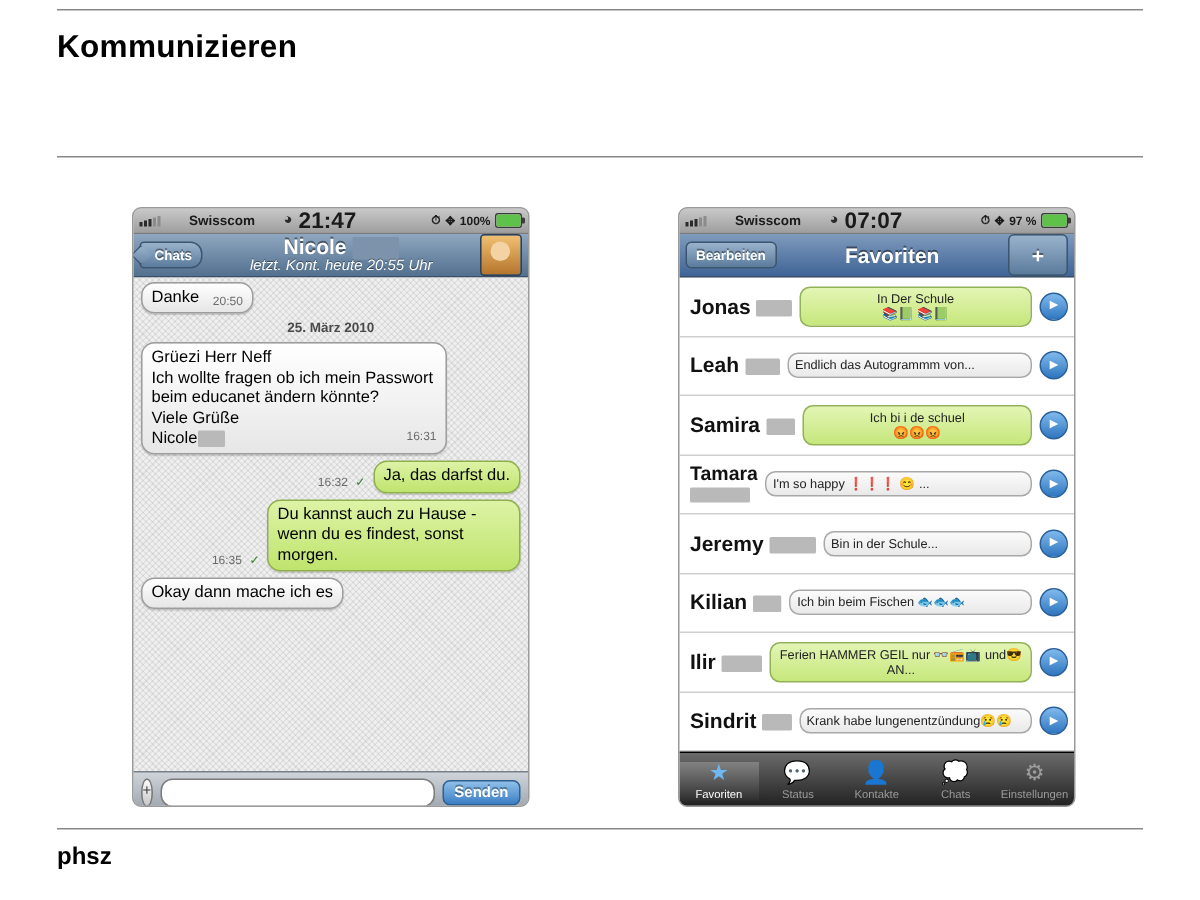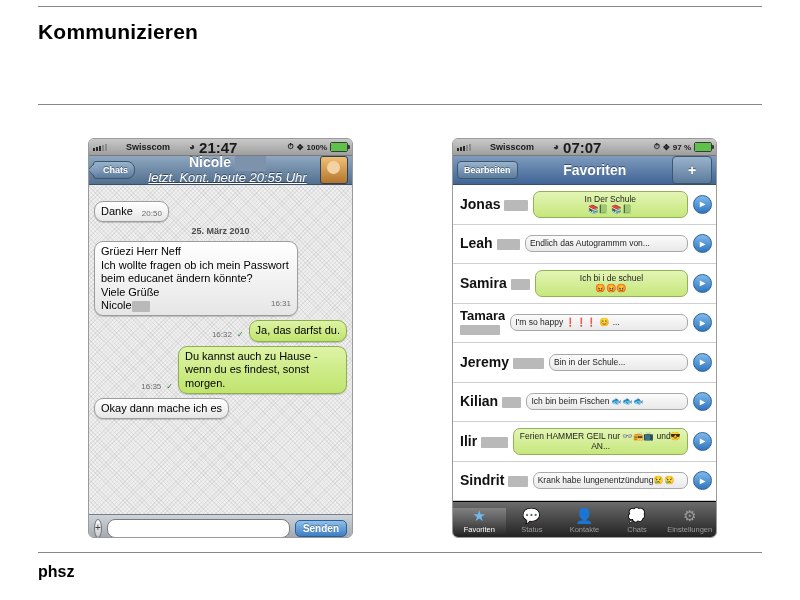--- a/index.html
+++ b/index.html
@@ -97,21 +97,21 @@
   .nav-plus{
     width:26px;height:20px;display:flex;align-items:center;justify-content:center;
     font-size:14px;line-height:1;
   }
   .nav-title-wrap{
     flex:1;text-align:center;color:#fff;line-height:1.05;
     text-shadow:0 -1px 0 rgba(0,0,0,.45);
   }
   .nav-title{font-size:14px;font-weight:bold;}
   .nav-title .redacted{font-weight:bold;}
-  .nav-sub{font-size:13px;font-style:italic;text-decoration:underline;}
+  .nav-sub{font-size:10px;font-style:italic;}
   .avatar{
     width:26px;height:26px;border:1px solid #2e4055;border-radius:3px;
     background:linear-gradient(#f0c073,#b4752c);
     position:relative;overflow:hidden;flex:0 0 auto;
   }
   .avatar::after{
     content:"";position:absolute;left:6px;top:4px;width:13px;height:13px;
     border-radius:50%;background:#f3d3a3;
   }
 
@@ -126,21 +126,21 @@
   .navbar .redacted{background:#7d93ab;}
 
   
   .chat-body{
     height:329px;
     position:relative;
     background-color:#efefef;
     background-image:
       repeating-linear-gradient(45deg, rgba(0,0,0,.06) 0 1px, transparent 1px 3px),
       repeating-linear-gradient(-45deg, rgba(0,0,0,.06) 0 1px, transparent 1px 3px);
-    padding:16px 5px 0 5px;
+    padding:3px 5px 0 5px;
     box-sizing:border-box;
     overflow:hidden;
   }
   .row{display:flex;margin-bottom:4px;}
   .row.me{justify-content:flex-end;}
   .bubble{
     max-width:185px;
     border:1px solid #9d9d9d;
     border-radius:9px;
     padding:3px 6px 3px 6px;

